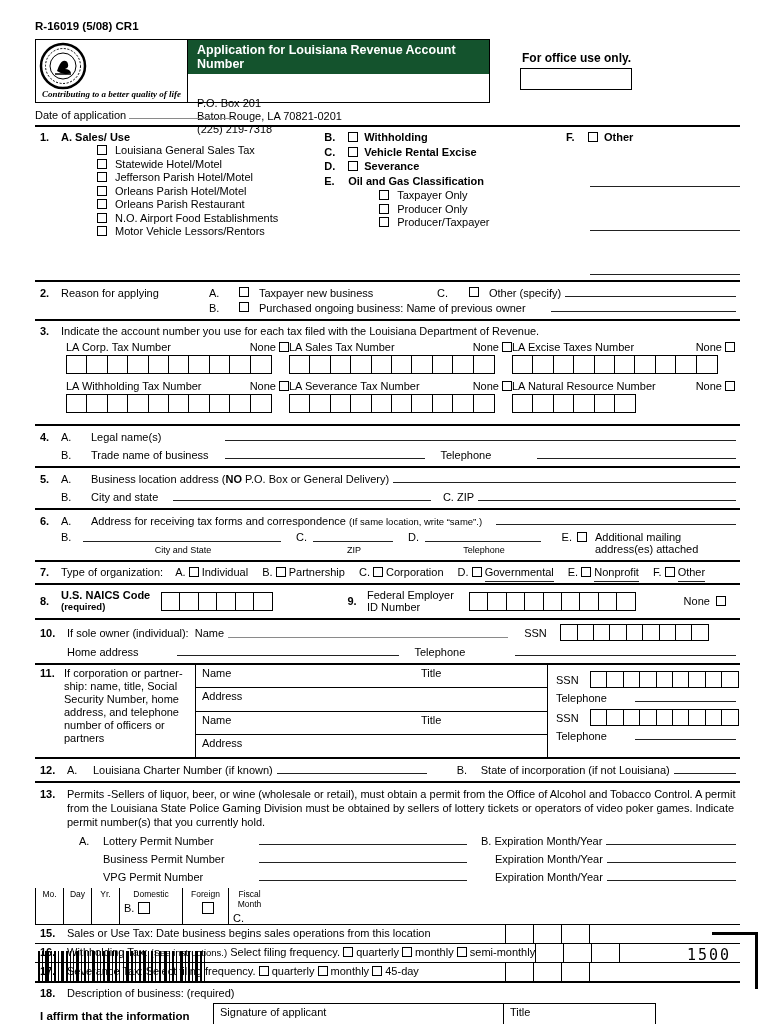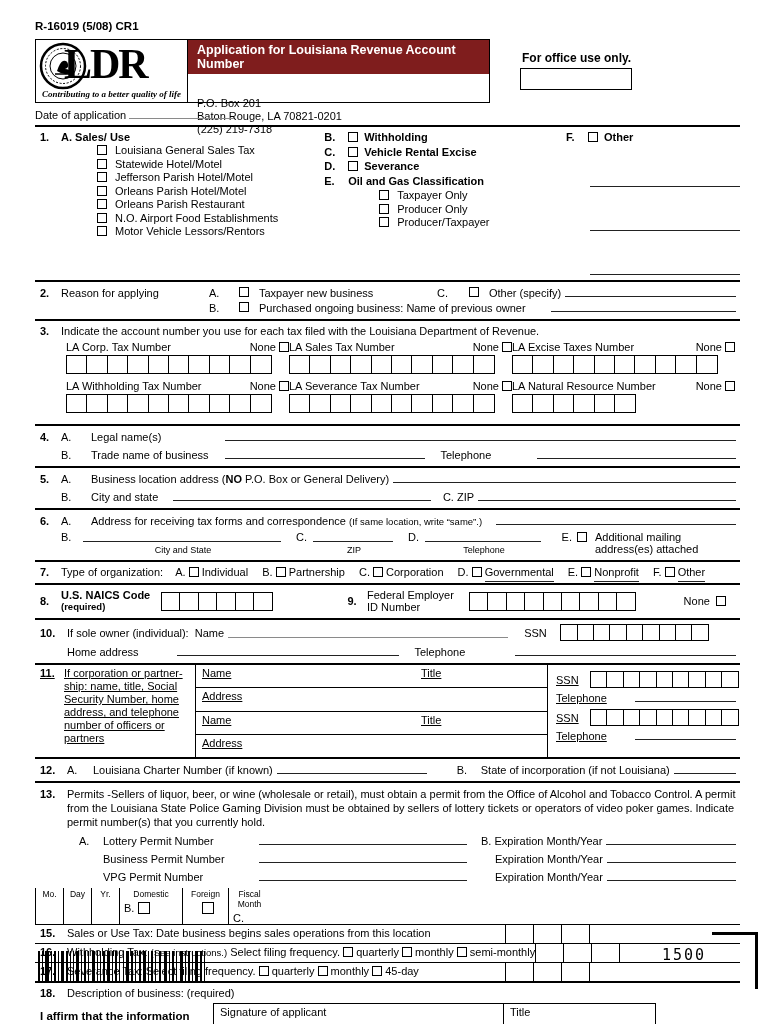--- a/index.html
+++ b/index.html
@@ -25,21 +25,21 @@
 
   
   .form-number { font-size:11.5px; margin-bottom:7px;font-weight:bold; }
   .hdr { display:flex; align-items:flex-start; }
   .hdr-box { display:flex; border:1.3px solid #000; width:455px; height:64px; }
   .logo-cell { position:relative; width:152px; border-right:1.3px solid #000; }
   .ldr-text { position:absolute; left:28px; top:0px; font-family:"Liberation Serif", serif; font-weight:bold; font-size:42px; letter-spacing:-2px; }
   .tagline { position:absolute; left:6px; bottom:3px; font-family:"Liberation Serif", serif; font-style:italic; font-weight:bold; font-size:9px; white-space:nowrap; }
   .seal { position:absolute; left:3px; top:1px; }
   .hdr-right { flex:1; display:flex; flex-direction:column; }
-  .title-bar { background:#7f1d1d; color:#fff; font-weight:bold; font-size:12.5px; padding:3px 0 3px 9px; }
+  .title-bar { background:#14532d; color:#fff; font-weight:bold; font-size:12.5px; padding:3px 0 3px 9px; }
   .addr { padding:3px 0 0 9px; line-height:13px; font-size:11px;margin-top:20px; }
   .office { margin-left:30px; padding-top:12px; }
   .office-label { font-weight:bold; font-size:12px; margin-left:2px; }
   .office-box { width:112px; height:22px; border:1.8px solid #000; margin-top:3px; }
   .date-row { margin-top:5px; padding-bottom:4px; }
 
   
   .s1 { display:flex; }
   .s1 .col1 { width:305px; }
   .s1 .col2 { width:255px; }
@@ -95,21 +95,21 @@
   .sig-wrap { display:flex; margin-top:2px; }
   .affirm { width:178px; flex:none; font-weight:bold; font-size:11.5px; line-height:15px; padding:6px 0 0 5px; }
   .sig-table { width:443px; border:1.2px solid #000; }
   .sig-row { display:flex; border-bottom:1.2px solid #000; height:33px; }
   .sig-row:last-child { border-bottom:none; }
   .sig-cell { flex:1; padding:2px 0 0 6px; }
   .sig-cell.right { flex:none; width:152px; border-left:1.2px solid #000; }
 
   
   .barcode { position:absolute; left:38px; top:951px; }
-  .page-code { position:absolute; left:662px; top:946px; font-family:"DejaVu Sans Mono", monospace; font-size:15px; letter-spacing:2px; }
+  .page-code { position:absolute; left:687px; top:946px; font-family:"DejaVu Sans Mono", monospace; font-size:15px; letter-spacing:2px; }
   .corner { position:absolute; left:712px; top:932px; width:46px; height:57px; border-top:3px solid #000; border-right:3px solid #000; }
 
   .sm { font-size:9.5px; }
   .mt2 { margin-top:2px; } .mt4 { margin-top:4px; } .mt5 { margin-top:5px; }
   .nowrap { white-space:nowrap; }
 </style>
 </head>
 <body>
 
 <div class="page">
@@ -122,21 +122,20 @@
         <div class="logo-cell">
           <span class="seal">
             <svg width="48" height="50" viewBox="0 0 48 50">
               <circle cx="24" cy="25" r="22" fill="#fff" stroke="#000" stroke-width="2.5"></circle>
               <circle cx="24" cy="25" r="17.5" fill="none" stroke="#000" stroke-width="1" stroke-dasharray="2 1.6"></circle>
               <circle cx="24" cy="25" r="13" fill="none" stroke="#000" stroke-width="1"></circle>
               <path d="M18 30 q3 -9 6 -10 q4 -1 5 3 q1 4 -3 5 q5 0 6 4 q-7 3 -14 -2 z" fill="#000"></path>
               <path d="M16 33 h16" stroke="#000" stroke-width="1.5"></path>
             </svg>
           </span>
-          <span class="ldr-text">LDR</span>
           <span class="tagline">Contributing to a better quality of life</span>
         </div>
         <div class="hdr-right">
           <div class="title-bar">Application for Louisiana Revenue Account Number</div>
           <div class="addr">
             <div>P.O. Box 201</div>
             <div>Baton Rouge, LA 70821-0201</div>
             <div>(225) 219-7318</div>
           </div>
         </div>
@@ -506,21 +505,21 @@
       <div class="row mt4">
         <span style="width:32px"></span>
         <span style="width:106px">Home address</span>
         <span class="fln" style="max-width:335px"></span>
         <span style="width:96px;margin-left:12px">Telephone</span>
         <span class="fln"></span>
       </div>
     </div>
 
     <div class="sec" style="padding:0;">
-      <div class="s11" style="min-height:92px;text-decoration:underline;">
+      <div class="s11" style="min-height:92px;">
         <div class="s11-left">
           <div class="row">
               <span class="b" style="width:24px">11.</span>
               <span>If corporation or partner-</span>
             </div>
           <div style="padding-left:24px">ship: name, title, Social</div>
           <div style="padding-left:24px">Security Number, home</div>
           <div style="padding-left:24px">address, and telephone</div>
           <div style="padding-left:24px">number of officers or</div>
           <div style="padding-left:24px">partners</div>

